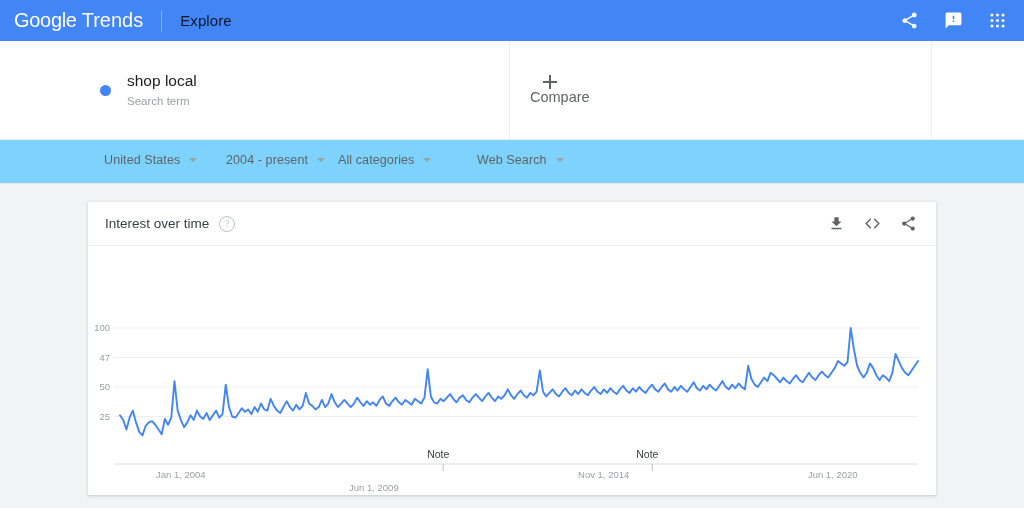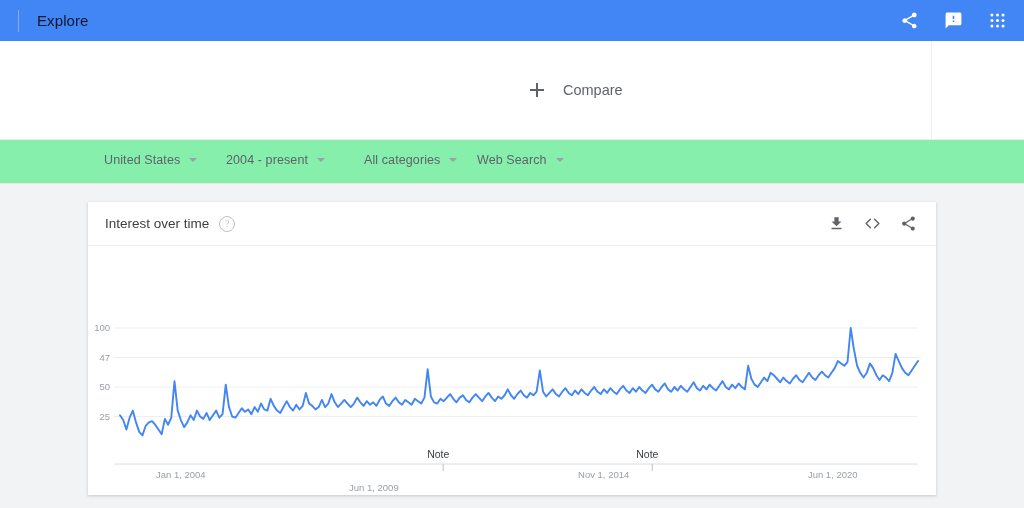--- a/index.html
+++ b/index.html
@@ -121,20 +121,21 @@
   .term-sub {
     font-size: 11.5px;
     color: #9aa0a6;
     line-height: 16px;
     margin-top: 2px;
   }
   .compare-row {
     display: flex;
     align-items: center;
     cursor: pointer;
+    flex-direction: column;
   }
   .plus-icon {
     position: relative;
     width: 14px; height: 14px;
     margin-right: 19px;
   }
   .plus-icon:before, .plus-icon:after {
     content: "";
     position: absolute;
     background: #5f6368;
@@ -146,21 +147,21 @@
     color: #5f6368;
     font-weight: 400;
   }
 
   
   .filterbar {
     position: absolute;
     left: 0; top: 140px;
     width: 1024px;
     height: 44px;
-    background: #86efac;
+    background: #7dd3fc;
     border-bottom: 1px solid #e4e6e7;
     box-sizing: border-box;
     display: flex;
     align-items: center;
   }
   .filter {
     display: flex;
     align-items: center;
     cursor: pointer;
     position: absolute;
@@ -255,20 +256,24 @@
     position: absolute;
     font-size: 10.5px;
     color: #3c4043;
     white-space: nowrap;
   }
 </style>
 </head>
 <body>
 
 <div class="topbar">
+  <div class="brand">
+    <span class="brand-google">Google</span>
+    <span class="brand-trends">Trends</span>
+  </div>
   <div class="brand-divider"></div>
   <span class="explore-link">Explore</span>
 
   <div class="topbar-right">
     <div class="ticon">
       <svg width="19" height="19" viewBox="0 0 24 24" fill="#ffffff">
         <path d="M18 16.08c-.76 0-1.44.3-1.96.77L8.91 12.7c.05-.23.09-.46.09-.7s-.04-.47-.09-.7l7.05-4.11c.54.5 1.25.81 2.04.81 1.66 0 3-1.34 3-3s-1.34-3-3-3-3 1.34-3 3c0 .24.04.47.09.7L8.04 9.81C7.5 9.31 6.79 9 6 9c-1.66 0-3 1.34-3 3s1.34 3 3 3c.79 0 1.5-.31 2.04-.81l7.12 4.16c-.05.21-.08.43-.08.65 0 1.61 1.31 2.92 2.92 2.92s2.92-1.31 2.92-2.92-1.31-2.92-2.92-2.92z"></path>
       </svg>
     </div>
     <div class="ticon">
@@ -286,38 +291,45 @@
           <circle cx="19" cy="12" r="1.9"></circle>
         <circle cx="5" cy="19" r="1.9"></circle>
           <circle cx="12" cy="19" r="1.9"></circle>
           <circle cx="19" cy="19" r="1.9"></circle>
       </svg>
     </div>
   </div>
 </div>
 
 <div class="termbar">
+  <div class="term-cell one">
+    <span class="term-dot"></span>
+    <span class="term-texts">
+      <span class="term-title">shop local</span>
+      <span class="term-sub">Search term</span>
+    </span>
+  </div>
   <div class="term-cell two">
     <span class="compare-row">
       <span class="plus-icon"></span>
       <span class="compare-label">Compare</span>
     </span>
   </div>
 </div>
 
 <div class="filterbar">
   <div class="filter" style="left:104px">
     <span class="filter-label">United States</span>
     <span class="caret"></span>
   </div>
   <div class="filter" style="left:226px">
     <span class="filter-label">2004 - present</span>
     <span class="caret"></span>
   </div>
-  <div class="filter" style="left:364px">
+  <div class="filter" style="left:338px">
     <span class="filter-label">All categories</span>
     <span class="caret"></span>
   </div>
   <div class="filter" style="left:477px">
     <span class="filter-label">Web Search</span>
     <span class="caret"></span>
   </div>
 </div>
 
 <div class="card">

